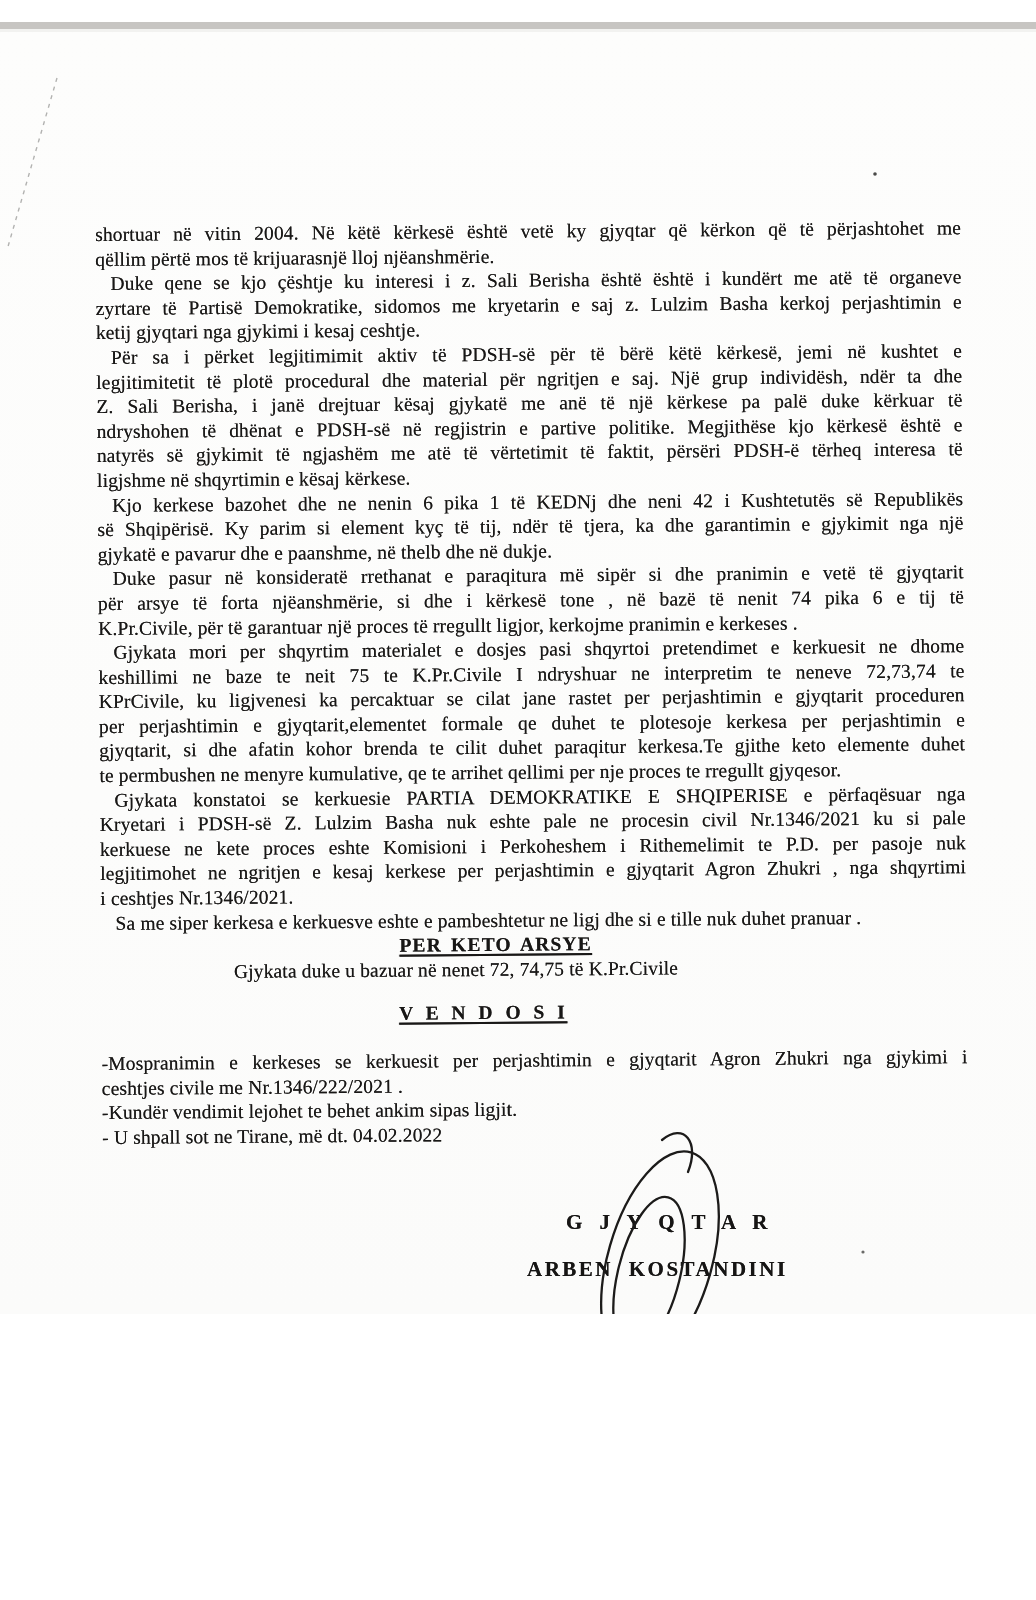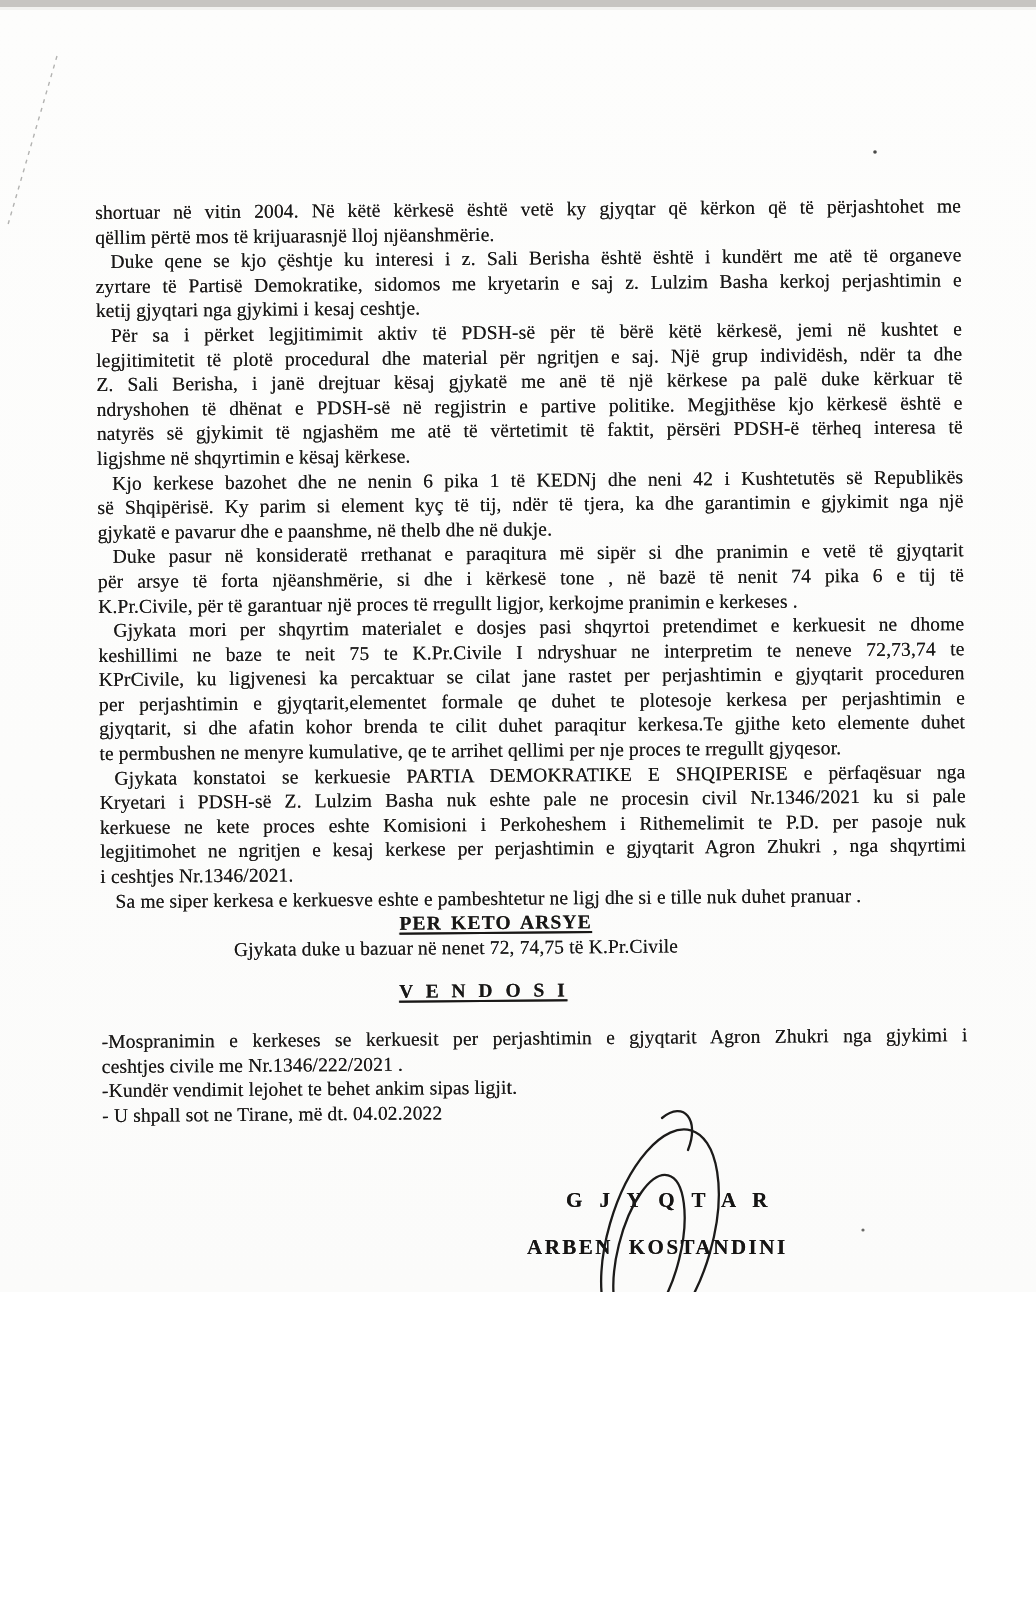--- a/index.html
+++ b/index.html
@@ -1,20 +1,21 @@
 <!DOCTYPE html>
 <html><head>
 <meta charset="utf-8">
 <style>
   html,body{margin:0;padding:0;}
   body{background:#ffffff;}
   .page{
     position:relative; width:1036px; height:1292px; overflow:hidden;
     background:linear-gradient(180deg,#fdfdfc 0%, #fcfcfb 60%, #fbfbfa 100%);
     font-family:"Liberation Serif","DejaVu Serif",serif;
+    margin-top:22px;
   }
   .top-edge{
     position:absolute; left:0; top:0; width:1036px; height:7px;
     background:#c7c5c2; border-bottom:3px solid #f2f2f0;
   }
   .bottom-edge{
     position:absolute; left:0; top:1589px; width:1036px; height:11px;
     background:#ebedee;
   }
   

